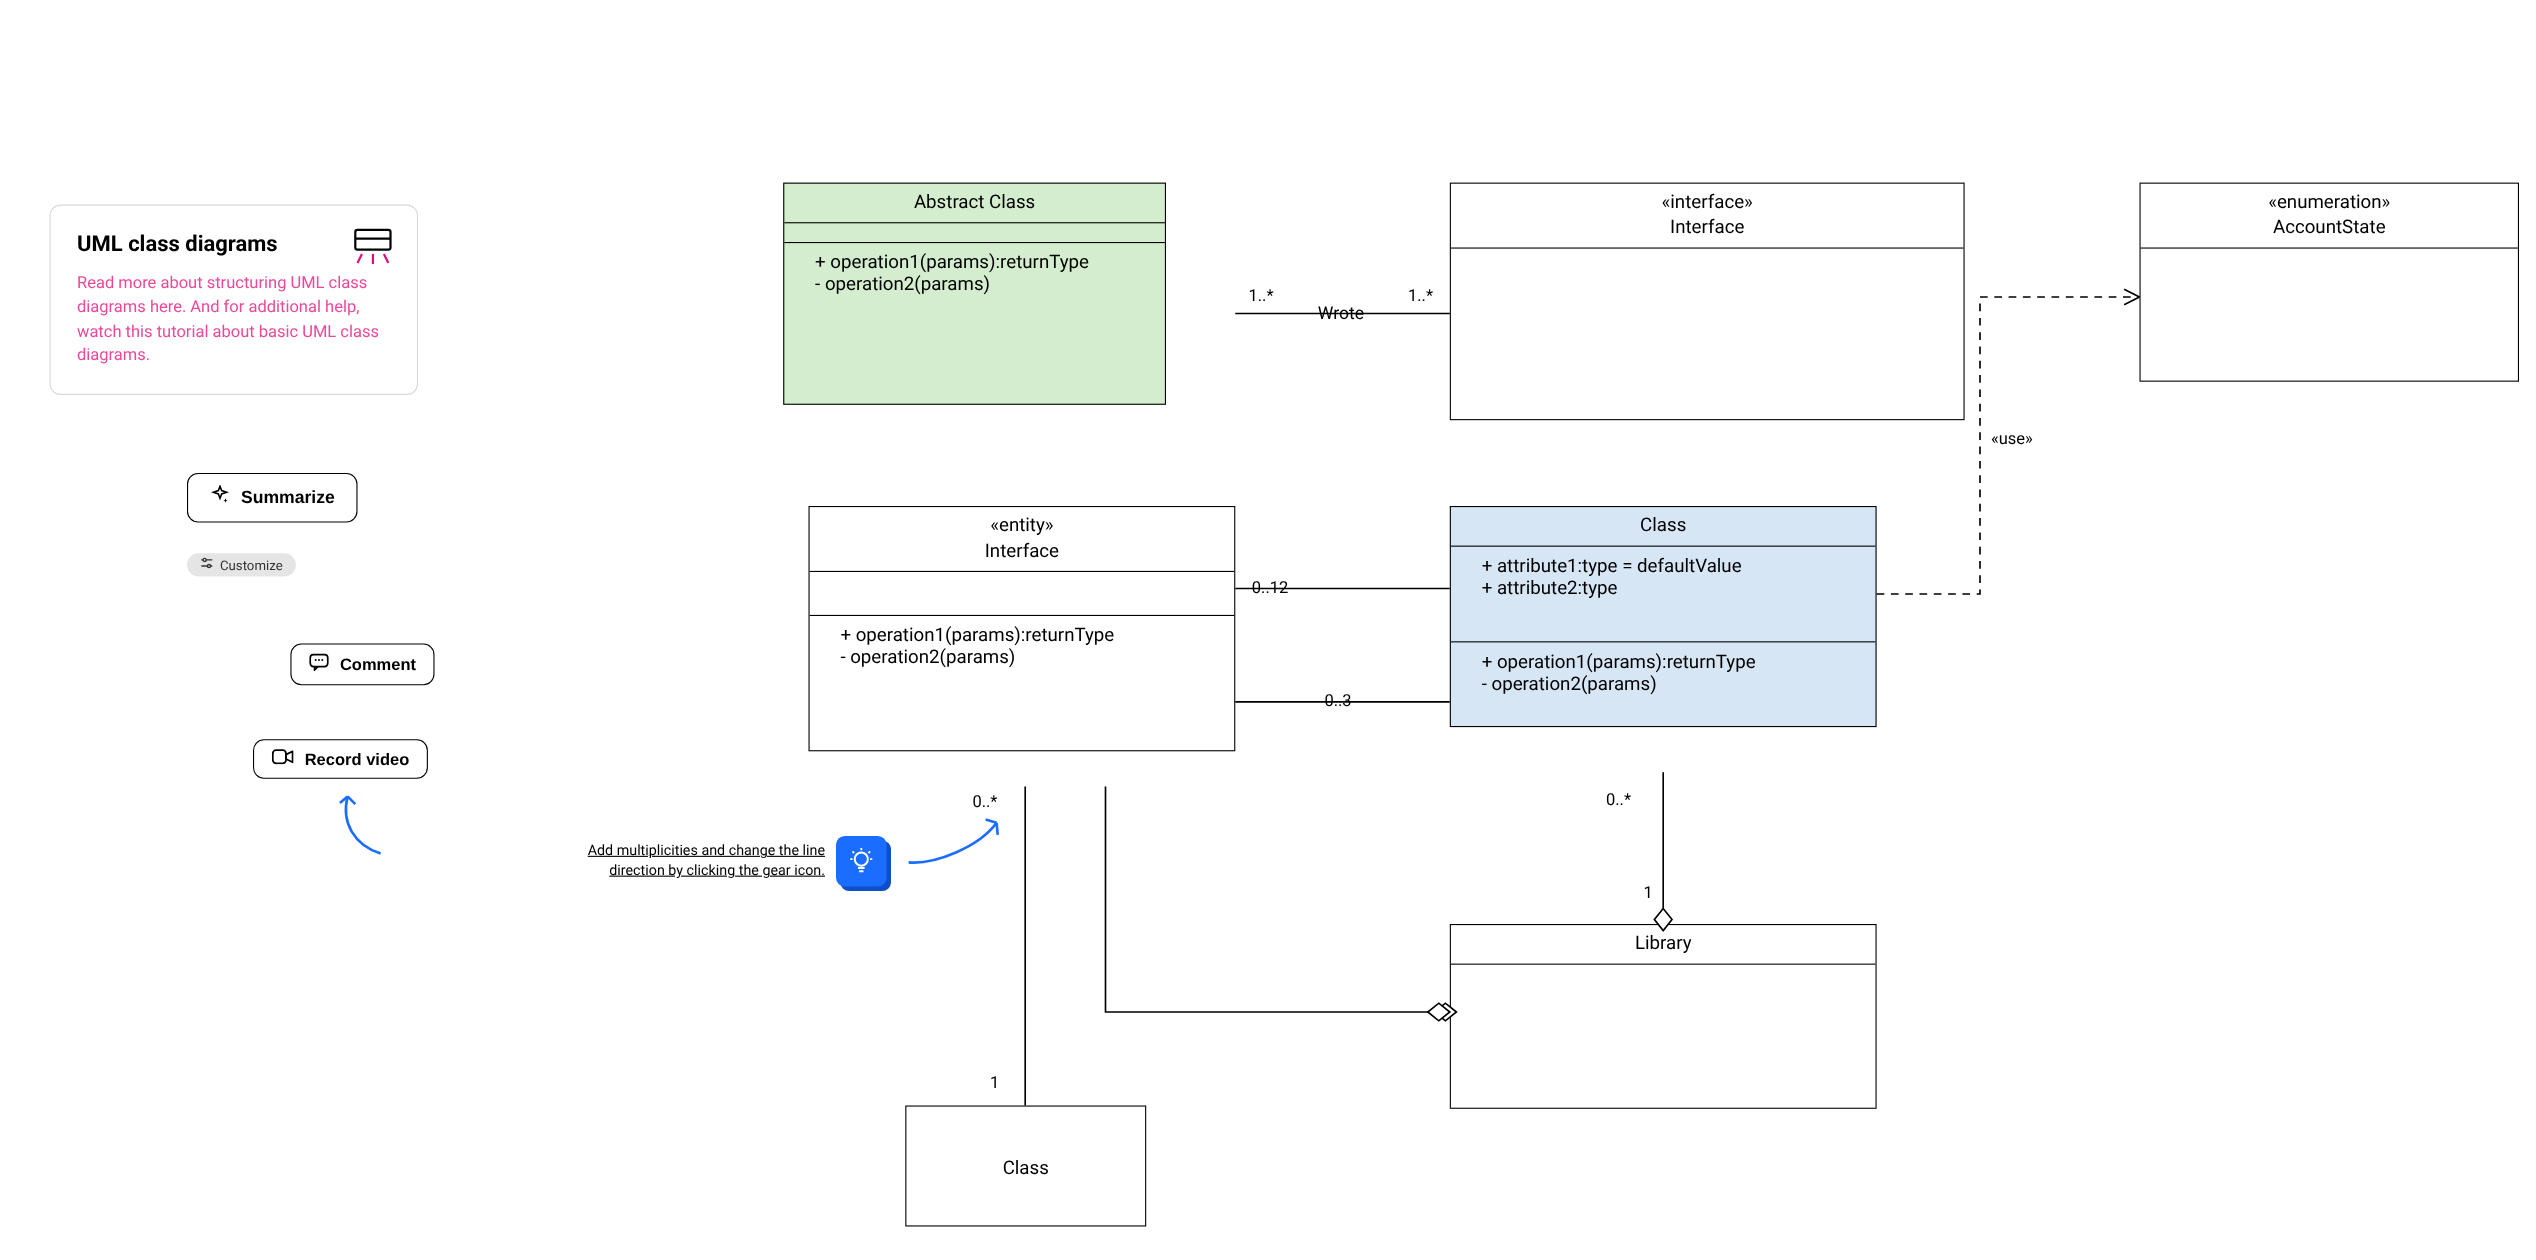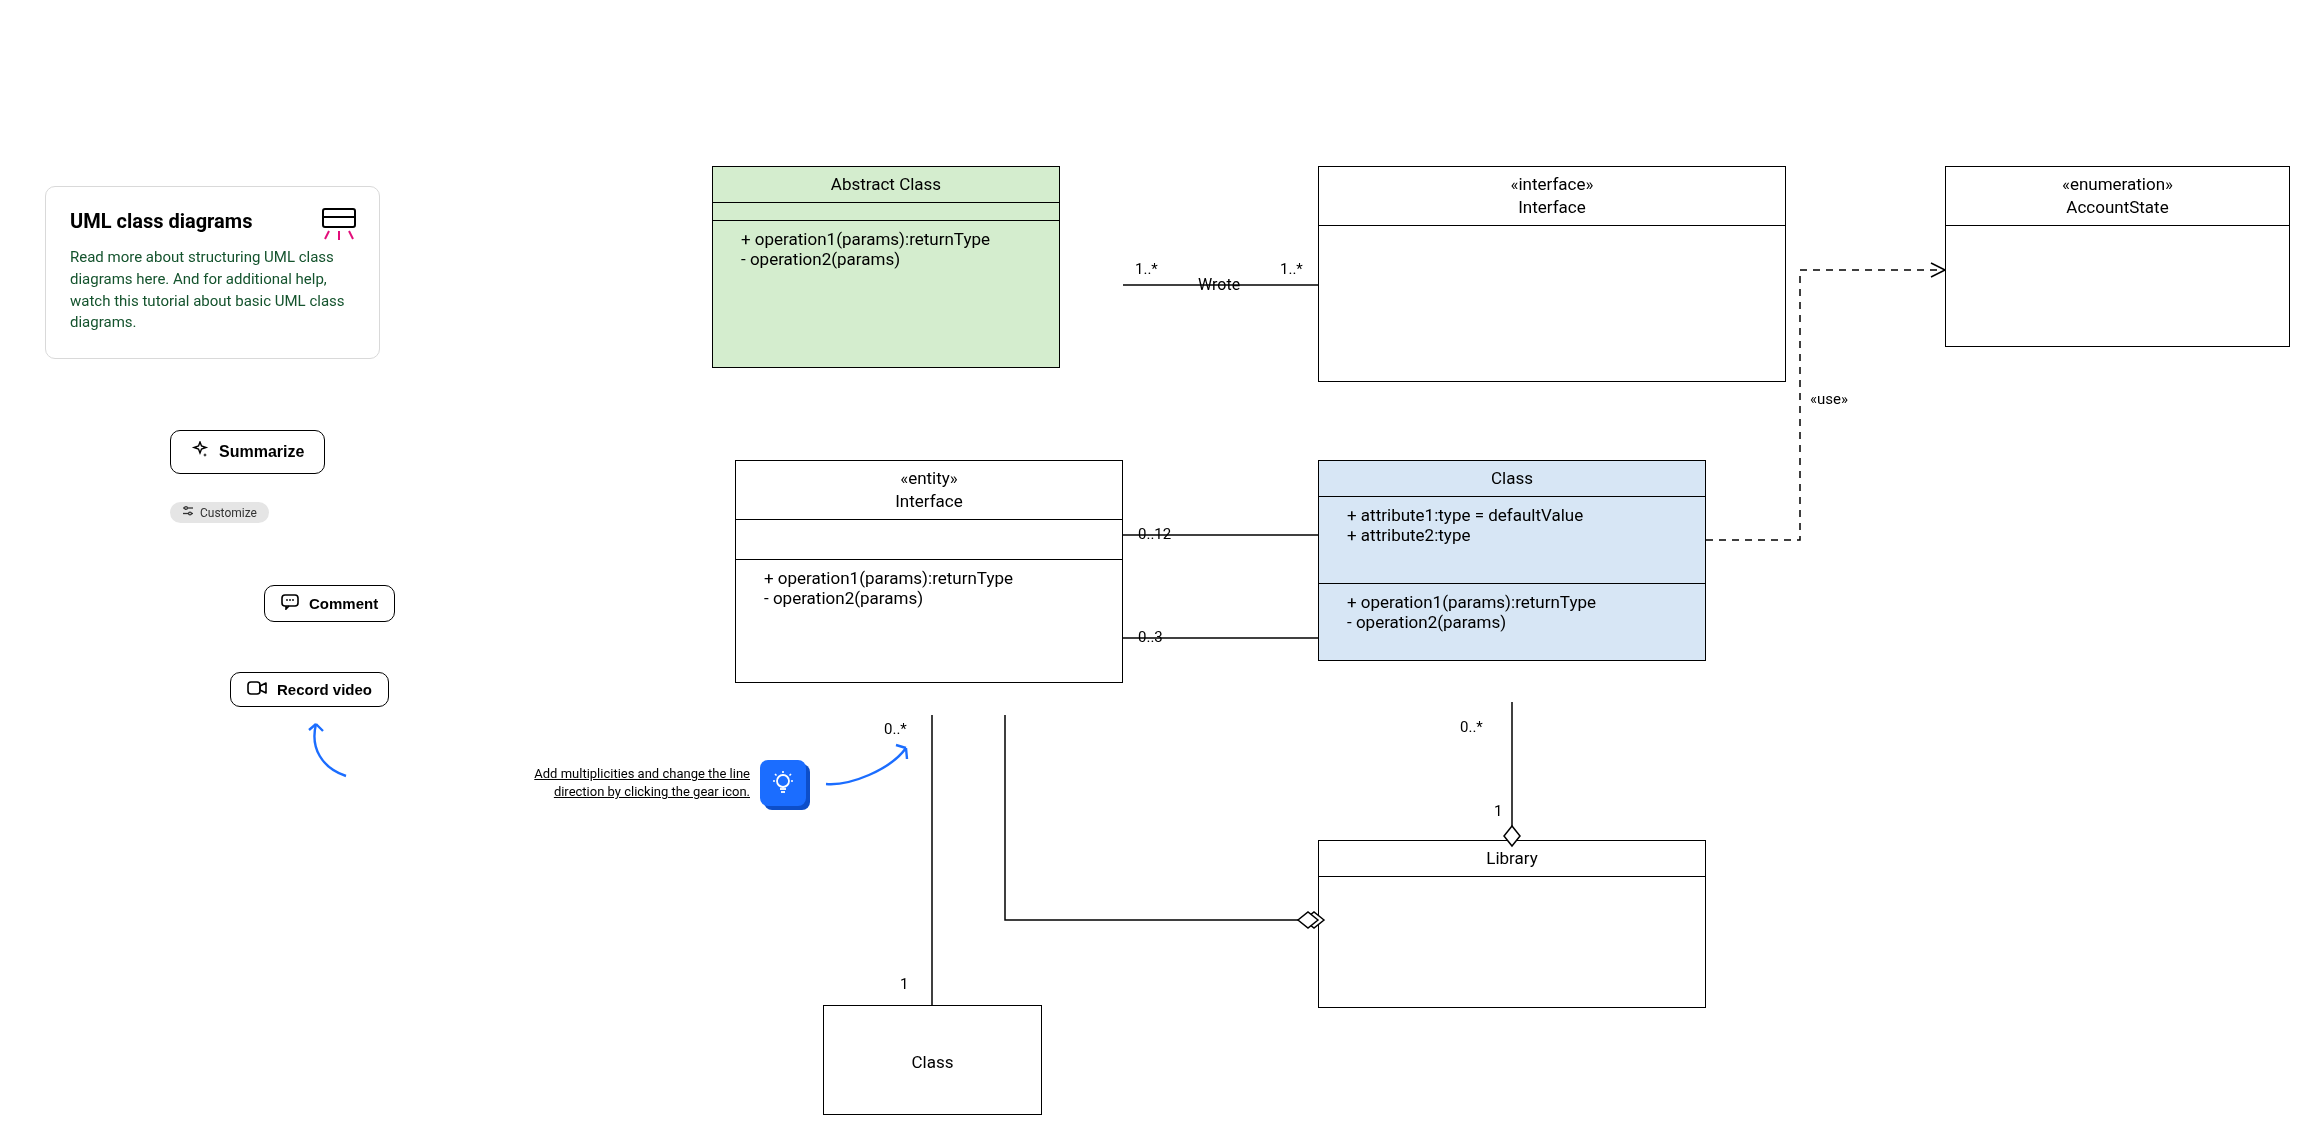--- a/index.html
+++ b/index.html
@@ -2,21 +2,21 @@
 <html><head>
 <meta charset="utf-8">
 <style>
   * { box-sizing: border-box; margin: 0; padding: 0; }
   html, body { width: 100%; height: 100%; font-family: -apple-system, BlinkMacSystemFont, "Segoe UI", Roboto, Helvetica, Arial, sans-serif; background: #fff; color: #000; }
   .canvas { position: relative; width: 2305px; height: 1145px; }
 
   
   .info-card { position: absolute; left: 45px; top: 186px; width: 335px; border: 1px solid #d9d9d9; border-radius: 10px; padding: 22px 24px 24px; background: #fff; }
   .info-card h2 { font-size: 20px; font-weight: 700; margin-bottom: 14px; }
-  .info-card p { font-size: 15px; line-height: 1.45; color: #14532d; }
+  .info-card p { font-size: 15px; line-height: 1.45; color: #ec4899; }
   .info-card .icon-top { position: absolute; right: 22px; top: 20px; }
 
   
   .action-area { position: absolute; left: 156px; top: 430px; width: 250px; }
   .btn { display: inline-flex; align-items: center; gap: 10px; border: 1.5px solid #000; border-radius: 10px; padding: 10px 20px; font-size: 16px; font-weight: 600; background: #fff; cursor: pointer; }
   .summarize-btn { margin-left: 14px; }
   .customize-chip { display: inline-flex; align-items: center; gap: 6px; background: #e5e5e5; border-radius: 14px; padding: 3px 12px; font-size: 12px; margin-top: 28px; margin-left: 14px; color: #333; }
 
   .comment-btn-wrap { position: absolute; left: 264px; top: 585px; }
   .record-btn-wrap { position: absolute; left: 230px; top: 672px; }
@@ -229,21 +229,21 @@
     <polygon points="1304,920 1294,912 1284,920 1294,928" fill="#fff" stroke="#000" stroke-width="1.5" transform="translate(20,0)"></polygon>
     
     <polygon points="1318,920 1308,912 1298,920 1308,928" fill="#fff" stroke="#000" stroke-width="1.5"></polygon>
   </svg>
 
   <span class="edge-label" style="left:1135px; top:260px;">1..*</span>
   <span class="edge-label" style="left:1198px; top:275px; font-size:16px;">Wrote</span>
   <span class="edge-label" style="left:1280px; top:260px;">1..*</span>
 
   <span class="edge-label" style="left:1138px; top:525px;">0..12</span>
-  <span class="edge-label" style="left:1138px; top:628px;">0..3</span>
+  <span class="edge-label" style="left:1204px; top:628px;">0..3</span>
 
   <span class="edge-label" style="left:884px; top:720px;">0..*</span>
   <span class="edge-label" style="left:1460px; top:718px;">0..*</span>
   <span class="edge-label" style="left:1494px; top:802px;">1</span>
   <span class="edge-label" style="left:900px; top:975px;">1</span>
 
   <span class="edge-label" style="left:1810px; top:390px;">«use»</span>
 
 </div>
 

